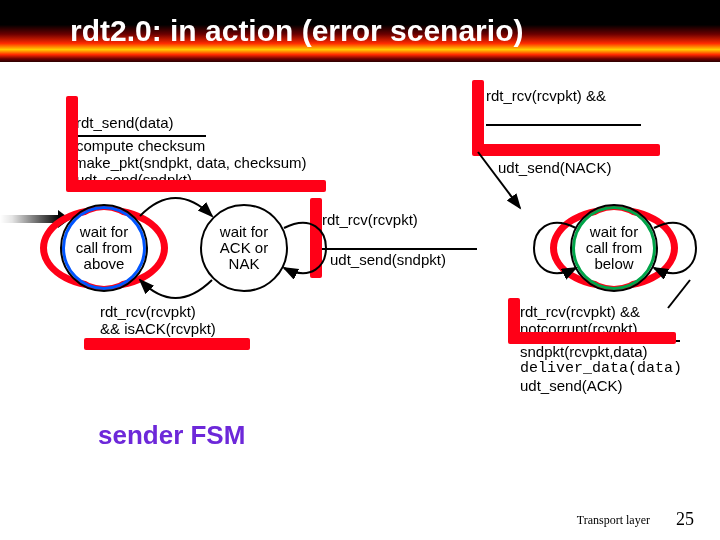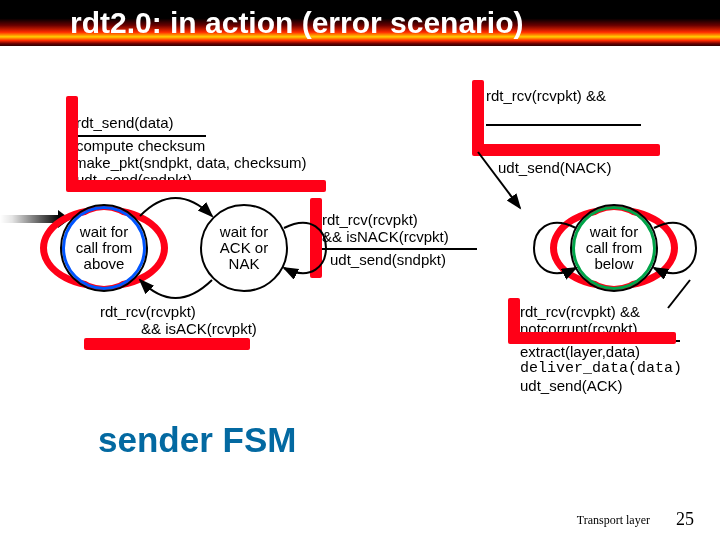--- a/index.html
+++ b/index.html
@@ -6,21 +6,21 @@
   body {
     width: 720px;
     height: 540px;
     background: #fff;
     font-family: Arial, Helvetica, sans-serif;
     position: relative;
     overflow: hidden;
   }
   .title-bar {
     width: 100%;
-    height: 46px;
+    height: 62px;
     background: linear-gradient(to bottom,
       #000 0%, #000 40%,
       #6a0000 55%,
       #ff2a00 70%,
       #ffcf00 80%,
       #ff2a00 88%,
       #6a0000 95%,
       #2a0000 100%);
     display: flex;
     align-items: center;
@@ -101,23 +101,23 @@
   }
   .red-pipe {
     position: absolute;
     width: 12px;
     background: #ff0017;
     border-radius: 2px;
   }
   .red-pipe.h { height: 12px; width: auto; }
   .label-big {
     position: absolute;
-    font-size: 35px;
+    font-size: 26px;
     font-weight: bold;
-    color: #0369a1;
+    color: #6d28d9;
   }
   .footer-label {
     position: absolute;
     right: 70px;
     bottom: 12px;
     font-size: 12px;
     font-family: "Times New Roman", serif;
   }
   .page-num {
     position: absolute;
@@ -168,27 +168,26 @@
     <div class="state-inner">
       <div>
         <div>wait for</div>
         <div>ACK or</div>
         <div>NAK</div>
       </div>
     </div>
   </div>
 
   <div class="txt" style="left:282px; top:132px;">rdt_rcv(rcvpkt)</div>
-  <div class="txt" style="left:282px; top:149px;">&amp;&amp; isNACK(rcvpkt)</div>
   <div class="rule" style="left:282px; top:168px; width:155px;"></div>
   <div class="txt" style="left:290px; top:172px;">udt_send(sndpkt)</div>
   <div class="red-pipe" style="left:270px; top:118px; height:80px;"></div>
 
   <div class="txt" style="left:60px; top:224px;">rdt_rcv(rcvpkt)</div>
-  <div class="txt" style="left:60px; top:241px;margin-left:41px;">&amp;&amp; isACK(rcvpkt)</div>
+  <div class="txt" style="left:60px; top:241px;">&amp;&amp; isACK(rcvpkt)</div>
   <div class="rule" style="left:60px; top:260px; width:140px;"></div>
   <div class="red-pipe h" style="left:44px; top:258px; width:166px;"></div>
 
   <div class="txt" style="left:446px; top:8px;">rdt_rcv(rcvpkt) &amp;&amp;</div>
   <div class="rule" style="left:446px; top:44px; width:155px;"></div>
   <div class="txt" style="left:458px; top:48px;margin-top:32px;">udt_send(NACK)</div>
   <div class="red-pipe" style="left:432px; top:0px; height:72px;"></div>
   <div class="red-pipe h" style="left:432px; top:64px; width:188px;"></div>
 
   <div class="state-outer big" style="left:510px; top:126px;"></div>
@@ -198,21 +197,21 @@
         <div>wait for</div>
         <div>call from</div>
         <div>below</div>
       </div>
     </div>
   </div>
 
   <div class="txt" style="left:480px; top:224px;">rdt_rcv(rcvpkt) &amp;&amp;</div>
   <div class="txt" style="left:480px; top:241px;">notcorrupt(rcvpkt)</div>
   <div class="rule" style="left:480px; top:260px; width:160px;"></div>
-  <div class="txt" style="left:480px; top:264px;">extract(layer,data)</div>
+  <div class="txt" style="left:480px; top:264px;">sndpkt(rcvpkt,data)</div>
   <div class="txt" style="left:480px; top:281px;font-family:Liberation Mono, monospace;">deliver_data(data)</div>
   <div class="txt" style="left:480px; top:298px;">udt_send(ACK)</div>
   <div class="red-pipe" style="left:468px; top:218px; height:42px;"></div>
   <div class="red-pipe h" style="left:468px; top:252px; width:168px;"></div>
 
   <svg class="loops">
     <defs>
       <marker id="ah" markerWidth="10" markerHeight="10" refX="7" refY="3" orient="auto">
         <path d="M0,0 L8,3 L0,6 Z" fill="#000"></path>
       </marker>

